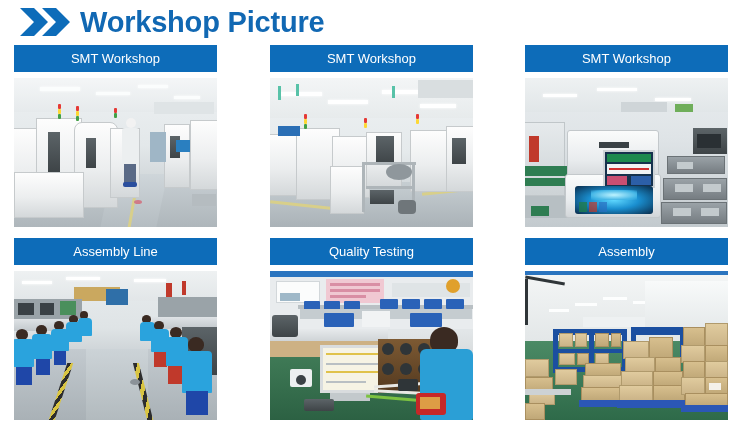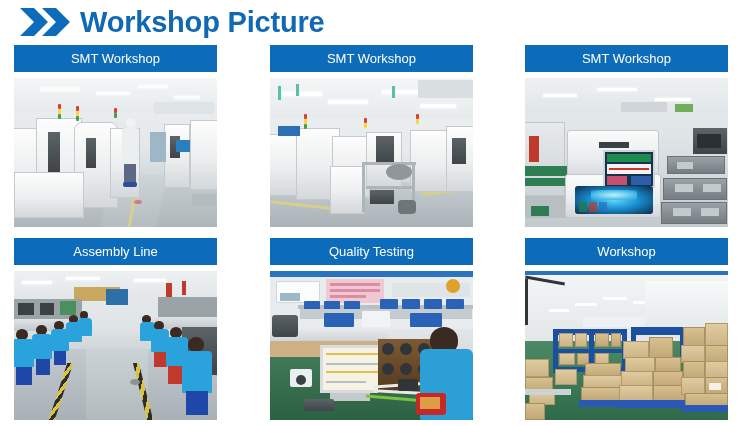--- a/index.html
+++ b/index.html
@@ -398,21 +398,21 @@
       <div class="worker" style="left:152px;top:66px;width:22px;height:29px;"></div>
       <div class="stool-r" style="left:154px;top:95px;width:16px;height:18px;"></div>
       <div class="worker-h" style="left:174px;top:66px;width:16px;height:15px;"></div>
       <div class="worker" style="left:168px;top:80px;width:30px;height:42px;"></div>
       <div class="stool-b" style="left:172px;top:120px;width:22px;height:24px;"></div>
       <div style="left:116px;top:108px;width:10px;height:6px;background:#8b9298;border-radius:50%;"></div>
     </div>
   </div>
 
   <div class="card c3 r2">
-    <div class="label-bar">Workshop</div>
+    <div class="label-bar">Assembly</div>
     <div class="photo">
       <div class="wh-bg"></div>
       <div class="wh-wall"></div>
       <div style="left:0;top:0;width:203px;height:4px;background:#2a74bf;"></div>
       <div style="left:0px;top:8px;width:3px;height:46px;background:#2f3538;"></div>
       <div style="left:0px;top:8px;width:40px;height:3px;background:#2f3538;transform:rotate(10deg);"></div>
       <div class="wh-light" style="left:24px;top:38px;width:20px;height:3px;"></div>
       <div class="wh-light" style="left:50px;top:32px;width:22px;height:3px;"></div>
       <div class="wh-light" style="left:78px;top:26px;width:24px;height:3px;"></div>
       <div class="wh-light" style="left:108px;top:30px;width:22px;height:3px;"></div>

